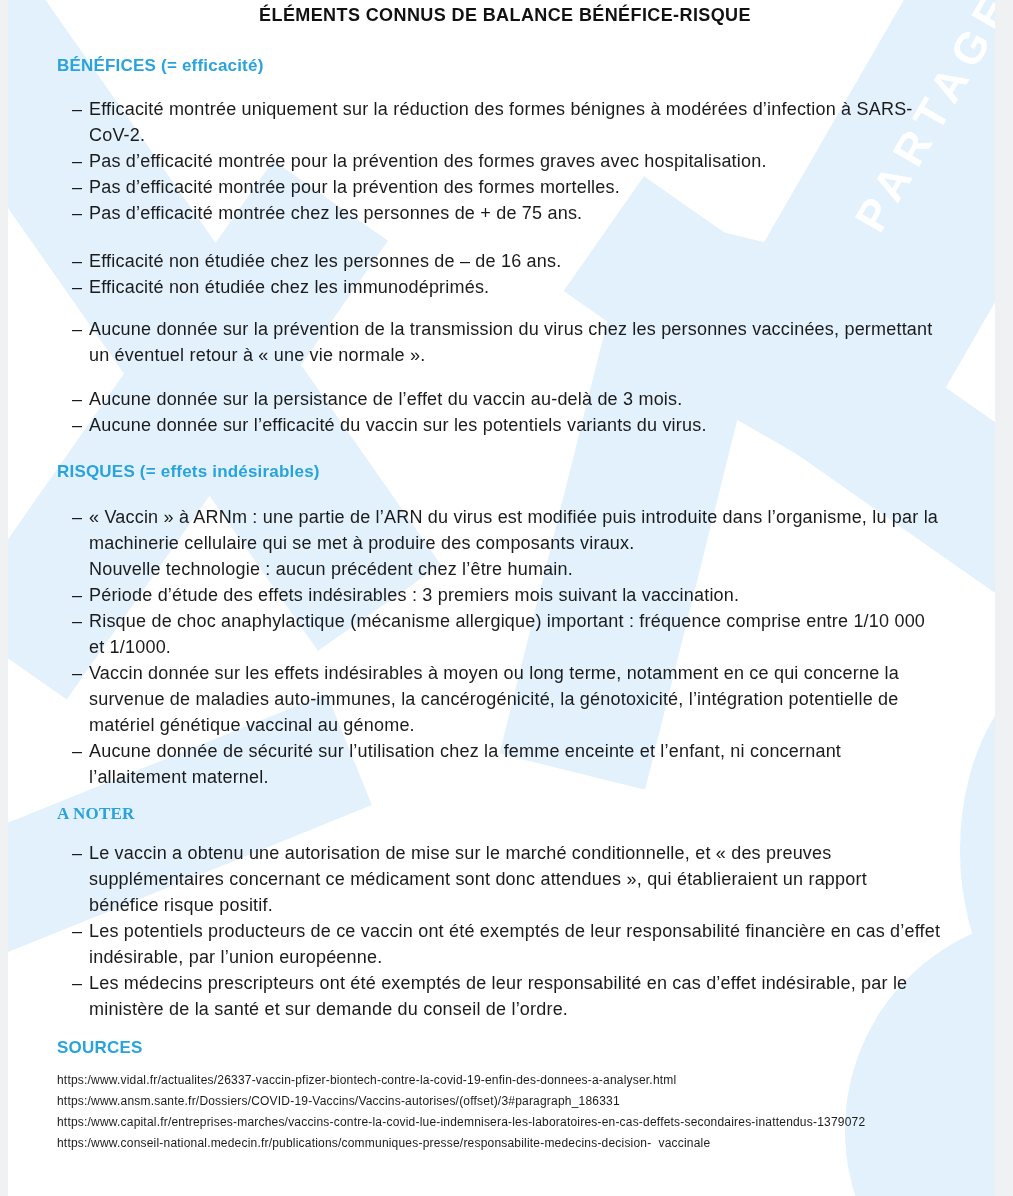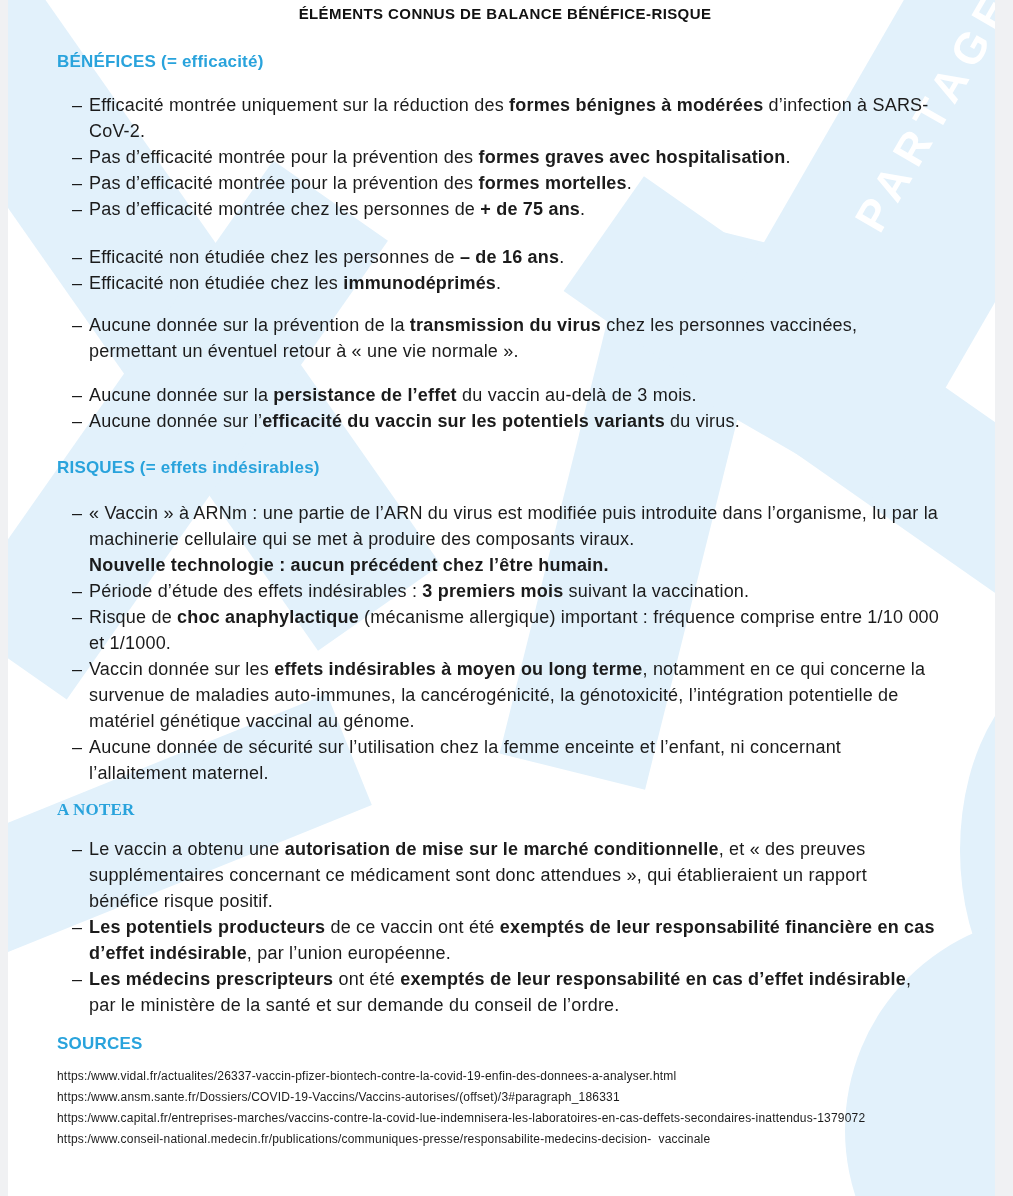--- a/index.html
+++ b/index.html
@@ -35,34 +35,34 @@
   }
   
   .edge{position:absolute;top:0;height:1196px;background:var(--edge);z-index:3;}
   .edge-left{left:0;width:8px;}
   .edge-right{right:0;width:18px;}
   
   .content{position:relative;z-index:1;padding:0 60px 0 57px;}
   h1.title{
     margin:0;padding-top:5px;
     text-align:center;
-    font-size:15px;font-weight:bold;letter-spacing:0.4px;
+    font-size:18px;font-weight:bold;letter-spacing:0.4px;
     color:#111;
   }
   h2.sec-heading{
     margin:0;
     font-size:17px;font-weight:bold;
     color:var(--accent);
     letter-spacing:0.2px;
   }
   .group{margin:0;}
   .bullet{display:flex;font-size:18px;line-height:26px;letter-spacing:0.2px;}
   .bullet .dash{flex:0 0 17px;width:17px;padding-left:15px;}
   .bullet .txt{max-width:852px;}
-  .bullet .txt b{font-weight:bold;}
+  .bullet .txt b{font-weight:normal;}
   .sources-block{font-size:12px;line-height:21px;letter-spacing:0.2px;}
   .src-line{white-space:pre-wrap;word-break:normal;}
 </style>
 </head>
 <body>
 
 <div class="page">
 
   <div class="wm wm-band-tl"></div>
   <div class="wm wm-band-tl2"></div>

